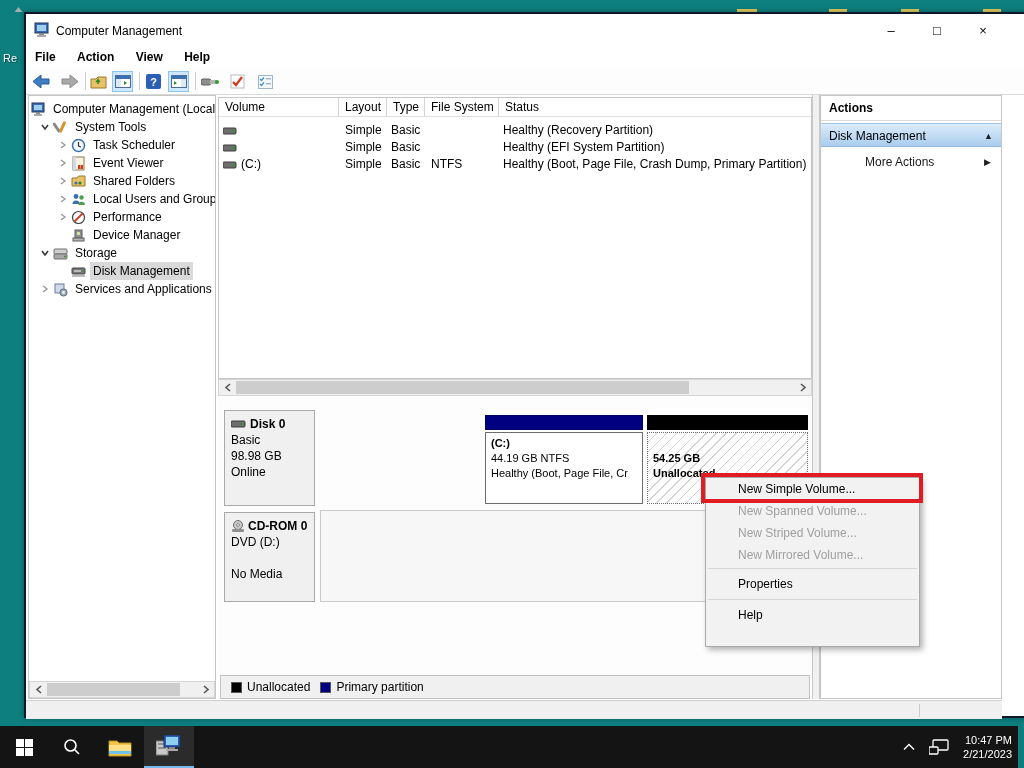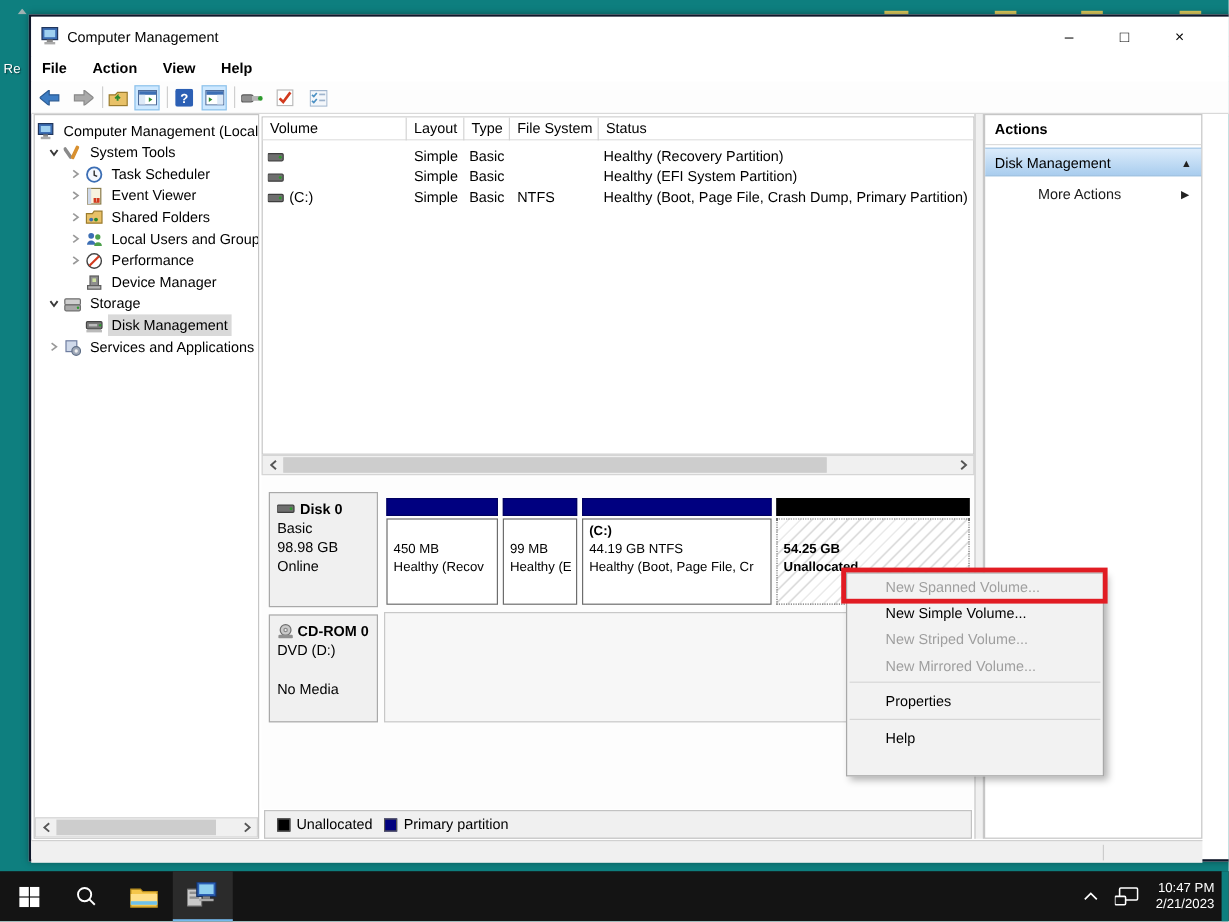--- a/index.html
+++ b/index.html
@@ -463,37 +463,21 @@
                 <circle cx="11.5" cy="4" r="1.2" fill="#2c9a2c"></circle>
               </svg>
             </span>
             <span>Disk 0</span>
           </div>
         <div>Basic</div>
         <div>98.98 GB</div>
         <div>Online</div>
       </div>
 
-      <div class="pcell" style="left:104px;top:18px;width:93px;">
-        <div class="pbar navy"></div>
-        <div class="pbody">
-          <div class="pl1">&nbsp;</div>
-          <div>450 MB</div>
-          <div>Healthy (Recov</div>
-        </div>
-      </div>
-
-      <div class="pcell" style="left:201px;top:18px;width:62px;">
-        <div class="pbar navy"></div>
-        <div class="pbody">
-          <div class="pl1">&nbsp;</div>
-          <div>99 MB</div>
-          <div>Healthy (E</div>
-        </div>
-      </div>
+
 
       <div class="pcell" style="left:267px;top:18px;width:158px;">
         <div class="pbar navy"></div>
         <div class="pbody">
           <div class="pl1">(C:)</div>
           <div>44.19 GB NTFS</div>
           <div>Healthy (Boot, Page File, Cr</div>
         </div>
       </div>
 
@@ -544,22 +528,22 @@
         <span class="tri">▶</span>
       </div>
     </div>
 
     <div id="statusbar">
         <div class="div"></div>
       </div>
   </div>
 
   <div id="ctxmenu">
+    <div class="cmi">New Simple Volume...</div>
     <div class="cmi disabled">New Spanned Volume...</div>
-    <div class="cmi">New Simple Volume...</div>
     <div class="cmi disabled">New Striped Volume...</div>
     <div class="cmi disabled">New Mirrored Volume...</div>
     <div class="cmsep"></div>
     <div class="cmi big">Properties</div>
     <div class="cmsep"></div>
     <div class="cmi big">Help</div>
   </div>
   <div id="redbox"></div>
 
   <div id="taskbar">

